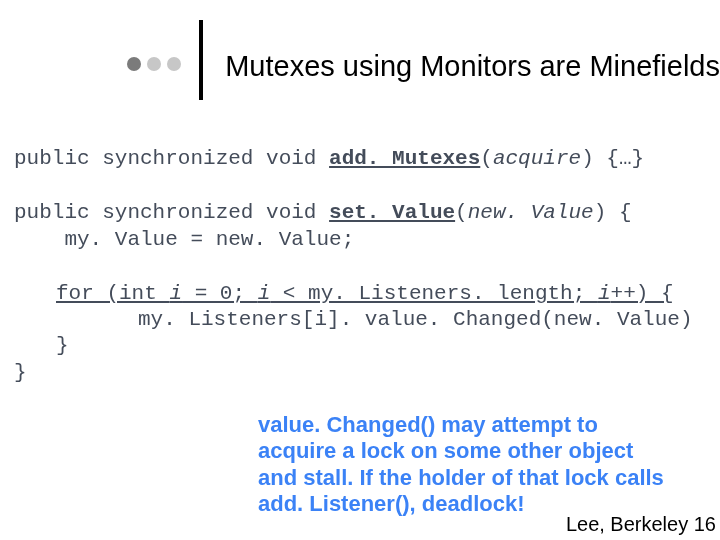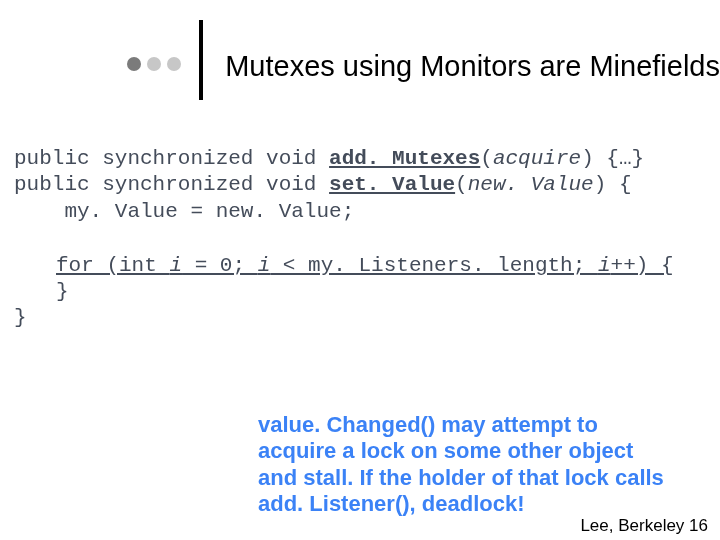--- a/index.html
+++ b/index.html
@@ -45,40 +45,40 @@
   }
   .codeblock {
     font-family: "Lucida Console", "Courier New", monospace;
     font-size: 21px;
     color: #444c5a;
     padding: 28px 14px 0 14px;
     line-height: 1.25;
   }
   .fn { text-decoration: underline; font-weight: bold; }
   .italic { font-style: italic; }
-  .para2 { }
+  .para2 { margin-top: 28px; }
   .para3 { margin-top: 28px; padding-left: 42px; text-decoration: underline; }
   .indent-call { padding-left: 124px; }
   .indent-brace { padding-left: 42px; }
   .callout {
     font-family: Arial, Helvetica, sans-serif;
     font-size: 22px;
     font-weight: bold;
     color: #3b82f6;
     position: absolute;
     left: 258px;
     top: 412px;
     width: 420px;
     line-height: 1.2;
   }
   .footer {
     position: absolute;
-    right: 12px;
+    right: 4px;
     bottom: 4px;
-    font-size: 17px;
+    font-size: 20px;
     color: #000;
   }
 </style>
 </head>
 <body>
 
 <div class="header">
   <div class="dots">
     <div class="dot solid"></div>
     <div class="dot faded"></div>
@@ -94,19 +94,20 @@
   </div>
 
   <div class="para2">
     <span>public synchronized void </span><span class="fn">set. Value</span><span>(</span><span class="italic">new. Value</span><span>) {</span>
   </div>
   <div style="white-space: pre;">    my. Value = new. Value;</div>
 
   <div class="para3">
     <span>for (int </span><span class="italic">i</span><span> = 0; </span><span class="italic">i</span><span> &lt; my. Listeners. length; </span><span class="italic">i</span><span>++) {</span>
   </div>
+  <div class="indent-call">my. Listeners[i]. value. Changed(new. Value)</div>
   <div class="indent-brace">}</div>
   <div>}</div>
 </div>
 
 <div class="callout">value. Changed() may attempt to acquire a lock on some other object and stall. If the holder of that lock calls add. Listener(), deadlock!</div>
 
 <div class="footer">Lee, Berkeley 16</div>
 
 </body></html>

